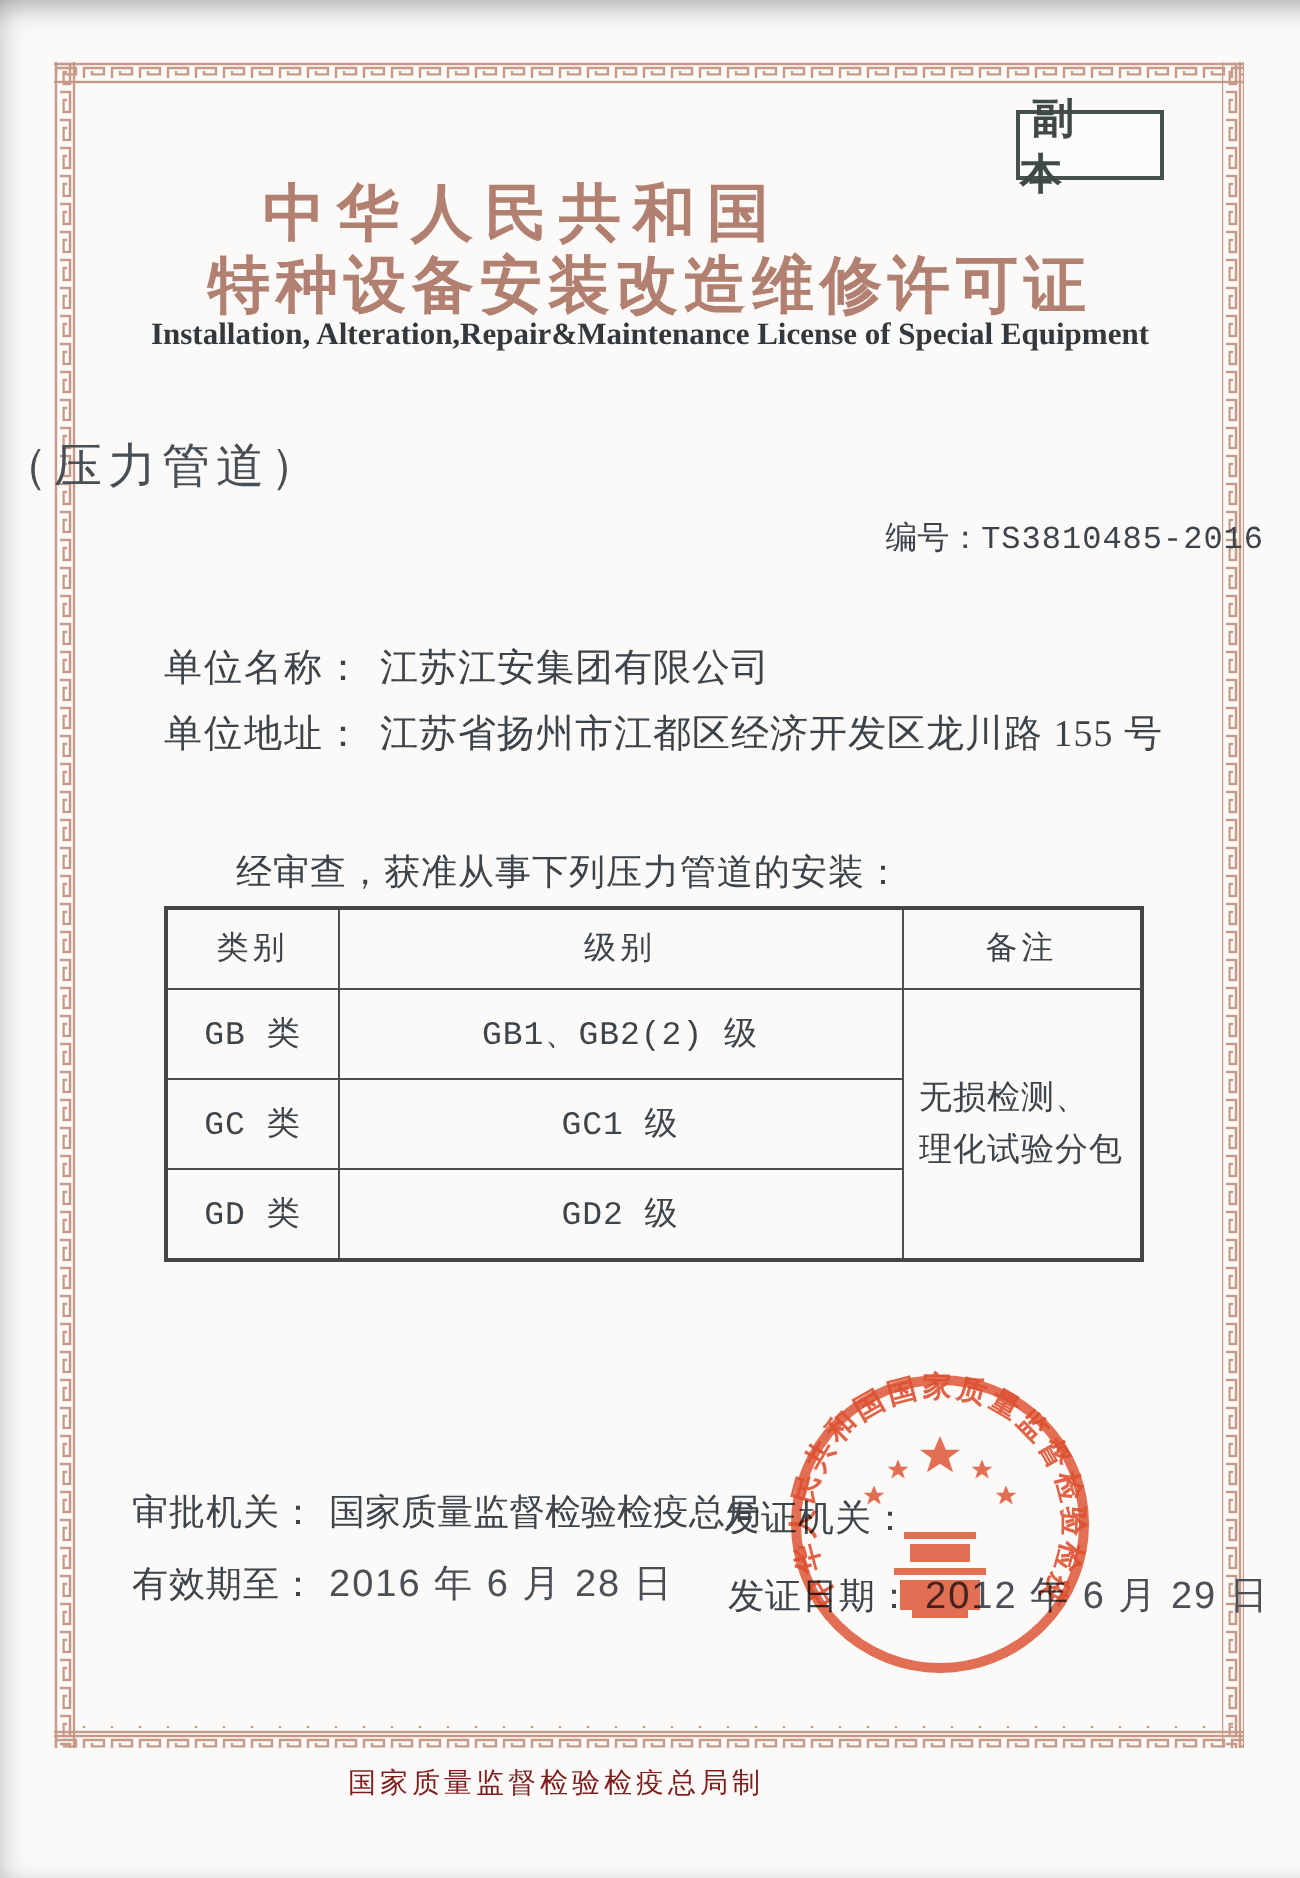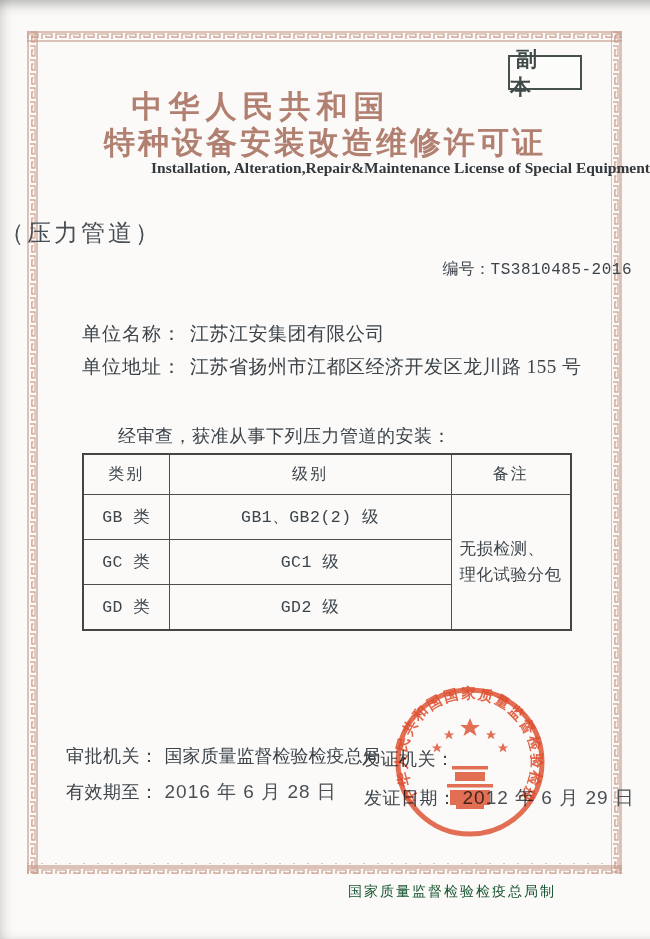--- a/index.html
+++ b/index.html
@@ -32,21 +32,21 @@
     left:0;top:86px;width:522px;text-align:center;
     font-size:31px;font-weight:bold;color:#b18070;
     letter-spacing:6px;
   }
   .title-cn2{
     left:0;top:122px;width:650px;text-align:center;
     font-size:31px;font-weight:bold;color:#b18070;
     letter-spacing:3px;
   }
   .title-en1{
-    left:0;top:159px;width:650px;text-align:right;
+    left:0;top:159px;width:650px;text-align:center;
     font-size:15.5px;font-weight:bold;color:#33383c;
   }
   .title-en2{
     left:0;top:184px;width:650px;text-align:center;
     font-size:15px;font-weight:bold;color:#33383c;
   }
   .scope{
     left:0;top:217px;width:650px;text-align:left;
     font-size:24px;color:#474e54;letter-spacing:3px;font-weight:500;
   }
@@ -90,22 +90,22 @@
   .approve{left:66px;top:744px;}
   .approve .value{margin-left:6px;}
   .valid{left:66px;top:779px;}
   .issue-org{left:362px;top:747px;}
   .issue-date{left:364px;top:785px;}
   .date-sans{
     font-family:"Liberation Sans", sans-serif;
     font-size:19px;color:#4a5055;letter-spacing:1px;margin-left:6px;
   }
   .made-by{
-    left:0;top:883px;width:556px;text-align:right;
-    font-size:14px;color:#14532d;letter-spacing:2px;
+    left:0;top:883px;width:556px;text-align:center;
+    font-size:14px;color:#7f1d1d;letter-spacing:2px;
   }
   .seal-svg{
     position:absolute;left:390px;top:682px;
     mix-blend-mode:multiply;
   }
 </style>
 </head>
 <body>
 
 <div class="page">

